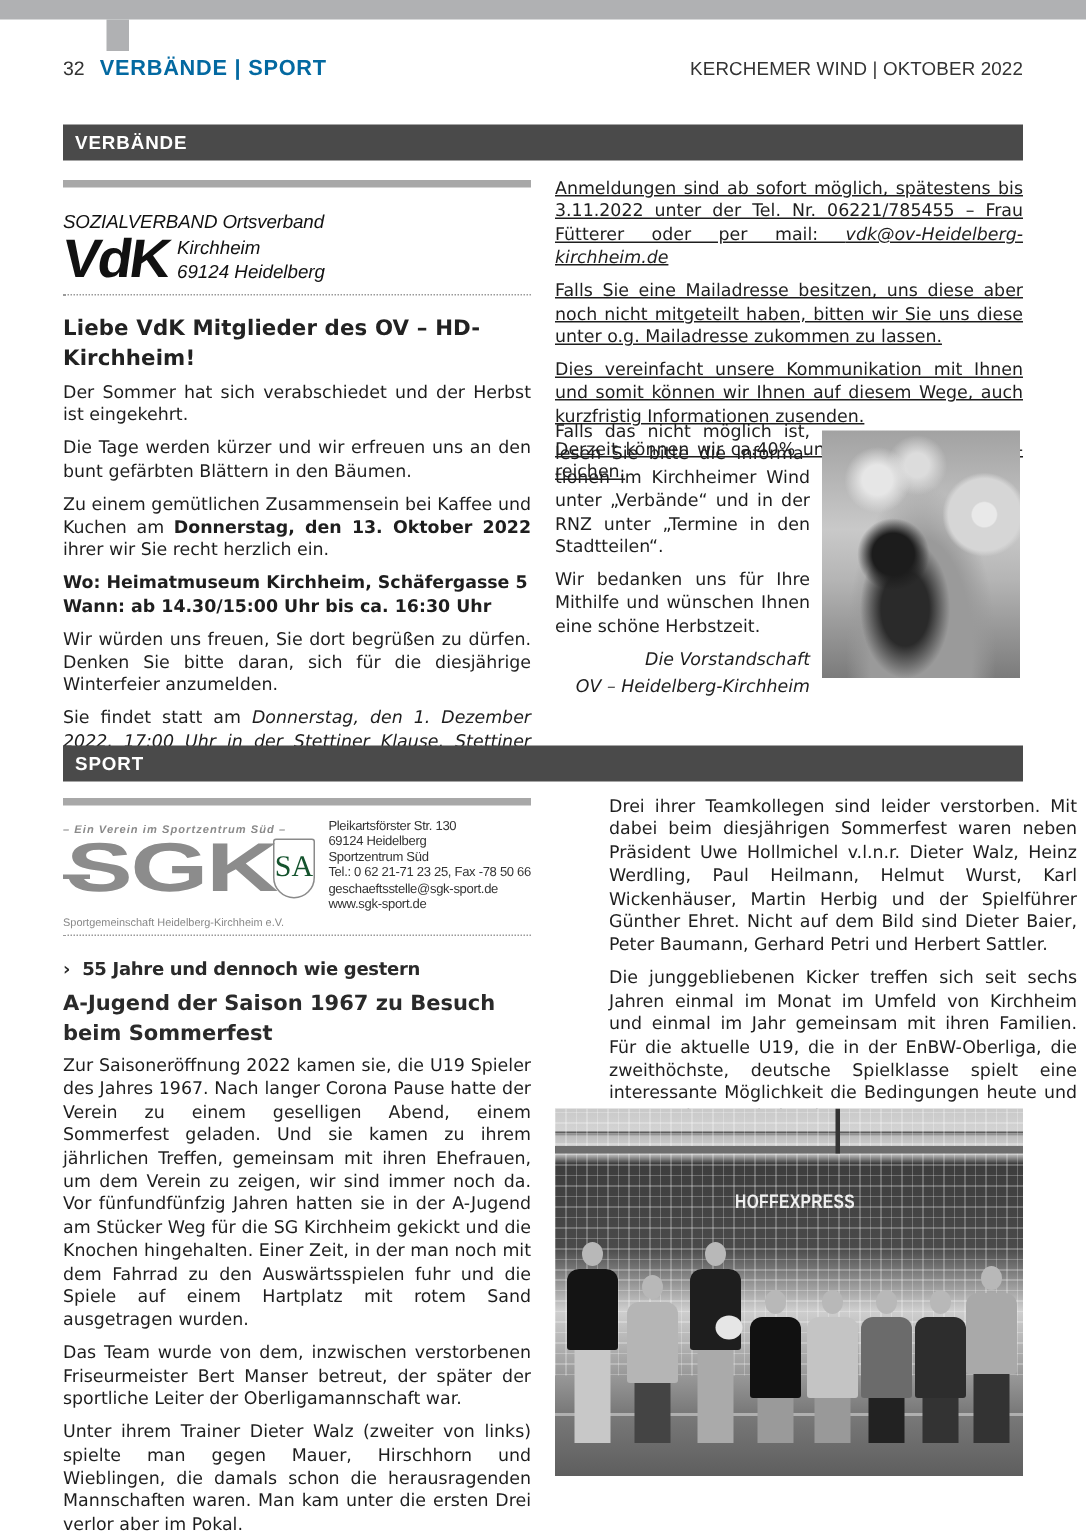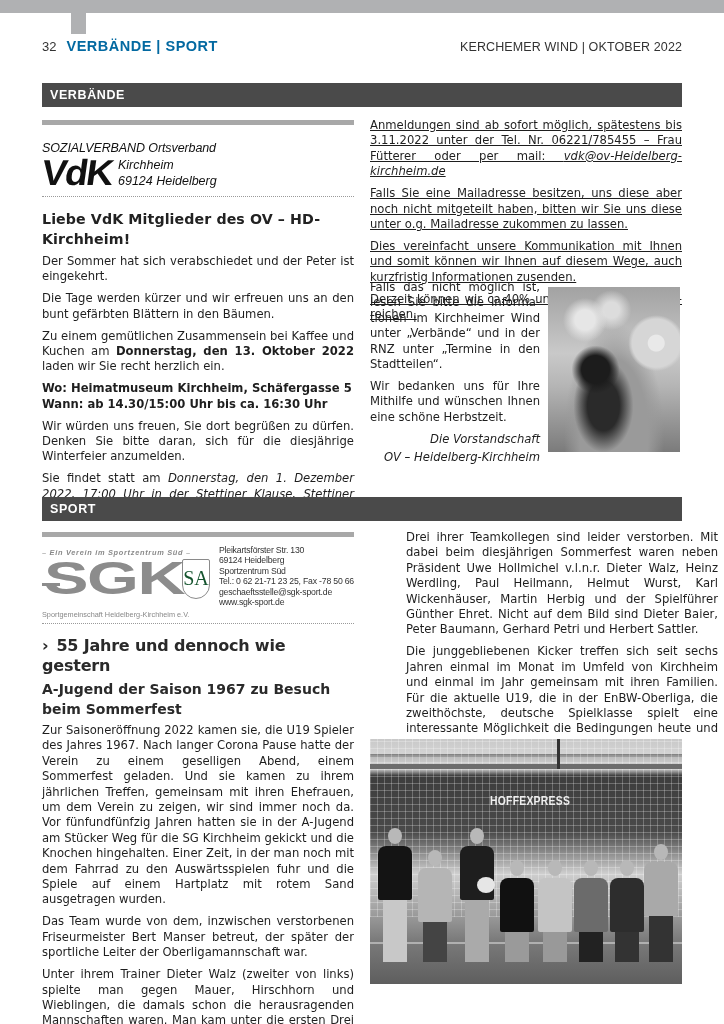--- a/index.html
+++ b/index.html
@@ -49,21 +49,21 @@
   
   .sgk-wrap { display: flex; margin-top: 8px; }
   .sgk-logo { width: 185px; position: relative; height: 74px; }
   .sgk-tag { font-family: "Liberation Sans", sans-serif; font-size: 7.4px; font-weight: bold; font-style: italic; color: #8a8a8a; letter-spacing: 0.7px; white-space: nowrap; }
   .sgk-mark { position: absolute; left: 2px; top: 10px; font-family: "Liberation Sans", sans-serif; font-size: 46px; font-weight: bold; color: #8c8c8c; letter-spacing: -1px; line-height: 46px; transform: scaleX(1.45); transform-origin: left; }
   .sgk-under { position: absolute; left: 0; top: 38px; width: 18px; height: 3px; background: #8c8c8c; }
   .sgk-crest { position: absolute; left: 140px; top: 14px; width: 28px; height: 40px; border: 1.5px solid #8a8a8a; border-radius: 2px 2px 14px 14px; display: flex; align-items: center; justify-content: center; font-family: "Liberation Serif", serif; font-size: 20px; color: #14532d; }
   .sgk-sub { position: absolute; left: 0; top: 62px; font-family: "Liberation Sans", sans-serif; font-size: 7.3px; color: #888; white-space: nowrap; }
   .sgk-contact { font-family: "Liberation Sans", sans-serif; font-size: 8.7px; line-height: 10.4px; color: #333; margin-left: 2px; text-align: left; white-space: nowrap; letter-spacing: -0.2px; }
 
-  .h-art { font-family: "DejaVu Sans", sans-serif; font-weight: bold; font-size: 16px; line-height: 20px; margin-top: 12px; color: #2a2a2a; text-align: left; letter-spacing: -0.2px; }
+  .h-art { font-family: "DejaVu Sans", sans-serif; font-weight: bold; font-size: 12px; line-height: 20px; margin-top: 12px; color: #2a2a2a; text-align: left; letter-spacing: -0.2px; }
   .h-art .chev { margin-right: 8px; font-weight: bold; }
   .h-sub { font-size: 14px; line-height: 20px; margin: 3px 0 4px; text-align: left; color: #2a2a2a; }
 
   .team { position: absolute; left: 370px; top: 739px; width: 312px; height: 245px; background:
     linear-gradient(180deg, #c9c9c9 0%, #d3d3d3 6%, #5a5a5a 6.5%, #bdbdbd 7.5%, #d8d8d8 12%, #3d3d3d 15%, #4a4a4a 38%, #cfcfcf 55%, #7b7b7b 82%, #5e5e5e 100%);
     overflow: hidden; }
   .team .banner { position: absolute; left: 120px; top: 54px; color: #eee; font-family: "Liberation Sans", sans-serif; font-weight: bold; font-size: 13px; letter-spacing: 0.3px; transform: scaleX(0.8); transform-origin: left; }
   .team .net { position: absolute; inset: 0; background-image:
     repeating-linear-gradient(0deg, rgba(255,255,255,0.25) 0 1px, transparent 1px 7px),
     repeating-linear-gradient(90deg, rgba(255,255,255,0.25) 0 1px, transparent 1px 7px); height: 178px; }
@@ -96,23 +96,23 @@
     <div class="vdk-top">SOZIALVERBAND Ortsverband</div>
     <div class="vdk-row">
       <span class="vdk-mark">VdK</span>
       <div class="vdk-addr">
         <div>Kirchheim</div>
         <div>69124 Heidelberg</div>
       </div>
     </div>
   </div>
   <h2 class="h-greet">Liebe VdK Mitglieder des OV – HD-Kirchheim!</h2>
-  <p>Der Sommer hat sich verabschiedet und der Peter ist eingekehrt.</p>
+  <p>Der Sommer hat sich verabschiedet und der Herbst ist eingekehrt.</p>
   <p>Die Tage werden kürzer und wir erfreuen uns an den bunt gefärbten Blättern in den Bäumen.</p>
-  <p><span>Zu einem gemütlichen Zusammensein bei Kaffee und Kuchen am </span><span class="b">Donnerstag, den 13. Oktober 2022</span><span> laden wir Sie recht herzlich ein.</span></p>
+  <p><span>Zu einem gemütlichen Zusammensein bei Kaffee und Kuchen am </span><span class="b">Donnerstag, den 13. Oktober 2022</span><span> ihrer wir Sie recht herzlich ein.</span></p>
   <p class="b" style="text-align:left;"><span>Wo: Heimatmuseum Kirchheim, Schäfergasse 5</span><br><span>Wann: ab 14.30/15:00 Uhr bis ca. 16:30 Uhr</span></p>
   <p>Wir würden uns freuen, Sie dort begrüßen zu dürfen. Denken Sie bitte daran, sich für die diesjährige Winter­feier anzumelden.</p>
   <p><span>Sie findet statt am </span><span class="i">Donnerstag, den 1. Dezember 2022, 17:00 Uhr in der Stettiner Klause, Stettiner Straße 21</span></p>
 </div>
 
 <div class="col" style="left:370px; top:118px; width:312px;text-decoration:underline;">
   <p><span>Anmeldungen sind ab sofort möglich, spätestens bis 3.11.2022 unter der Tel. Nr. 06221/785455 – Frau Fütterer oder per mail: </span><span class="i">vdk@ov-Heidelberg-kirchheim.de</span></p>
   <p>Falls Sie eine Mailadresse besitzen, uns diese aber noch nicht mitgeteilt haben, bitten wir Sie uns diese unter o.g. Mailadresse zukommen zu lassen.</p>
   <p>Dies vereinfacht unsere Kommunikation mit Ihnen und somit können wir Ihnen auf diesem Wege, auch kurz­fristig Informationen zusenden.</p>
   <p class="tight">Derzeit können wir ca.40% unserer Mitglieder so er­reichen.</p>

